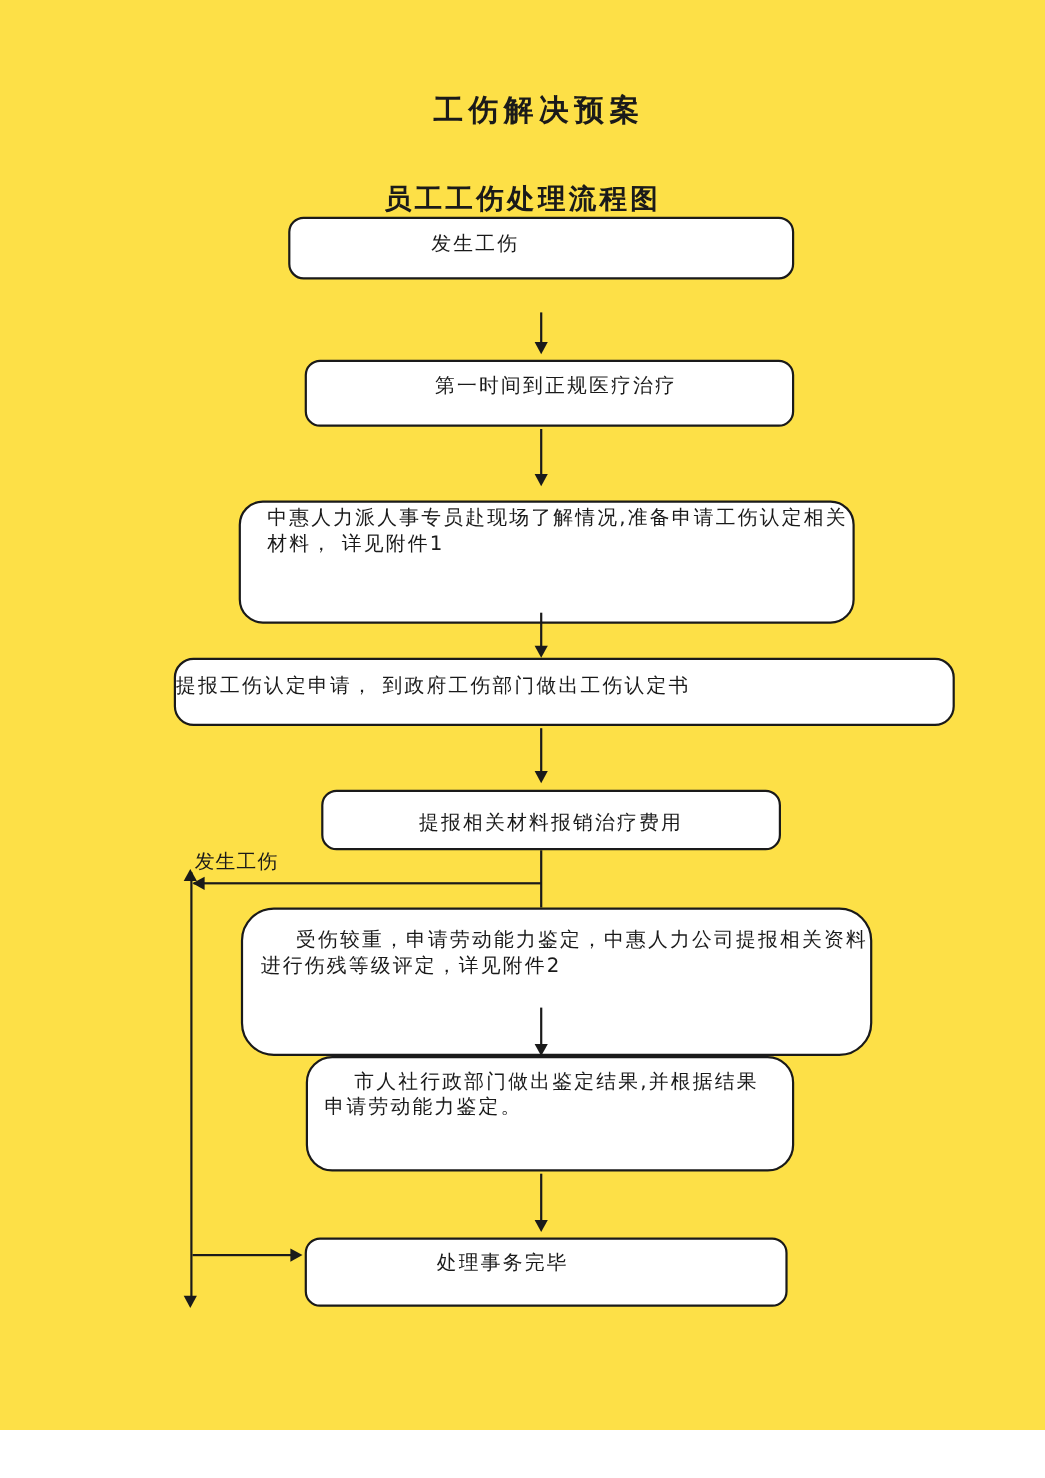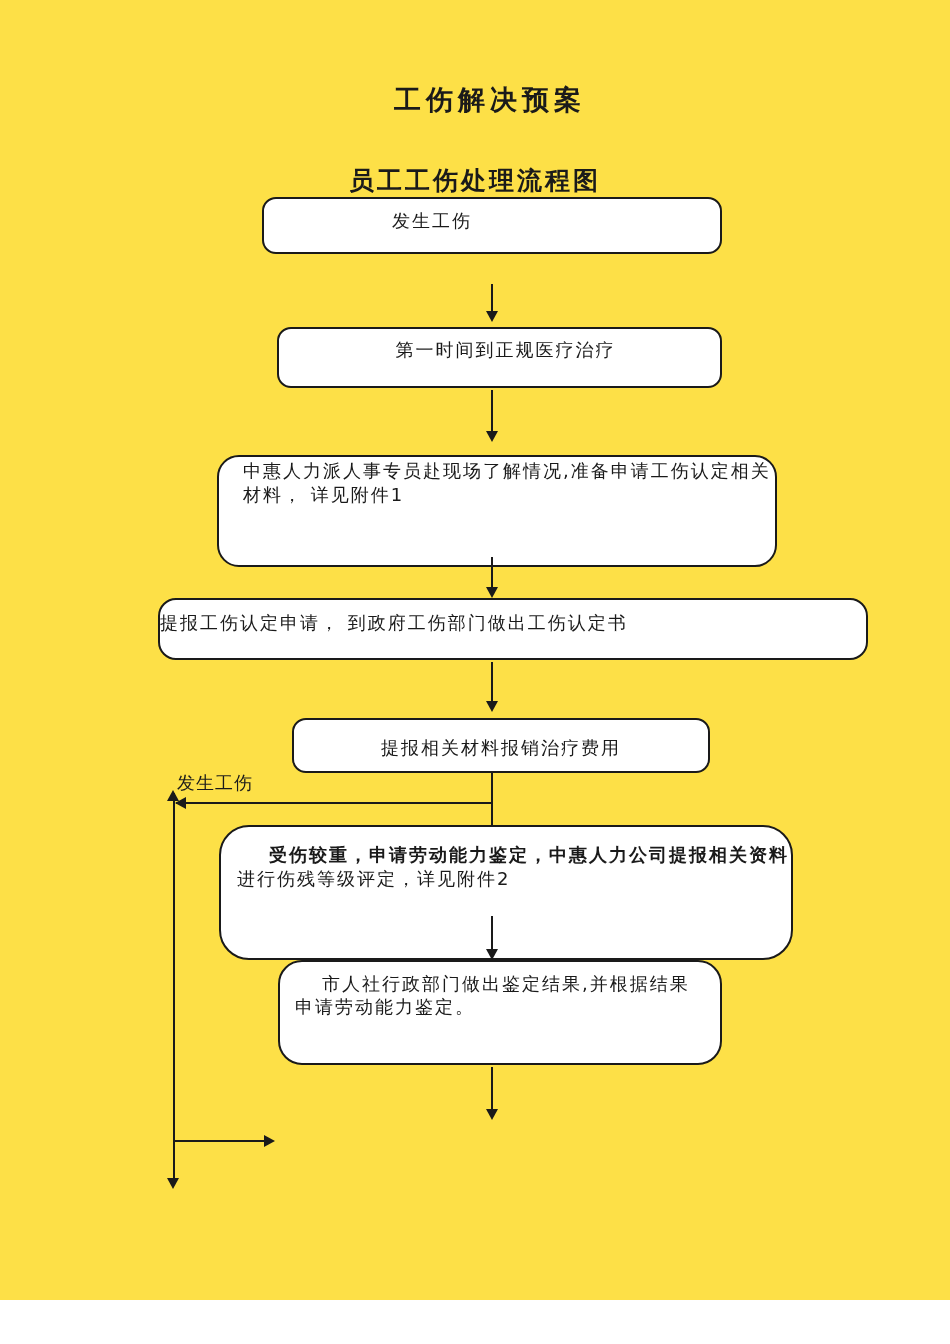--- a/index.html
+++ b/index.html
@@ -18,21 +18,21 @@
   .node{
     position:absolute;border:2px solid #1a1a1a;background:#ffffff;
     box-sizing:border-box;font-size:18px;letter-spacing:2px;white-space:nowrap;
   }
   .b1{left:262px;top:197px;width:460px;height:57px;border-radius:14px;padding:10px 0 0 128px;}
   .b2{left:277px;top:327px;width:445px;height:61px;border-radius:14px;padding-top:9px;text-align:center;padding-left:12px;}
   .b3{left:217px;top:455px;width:560px;height:112px;border-radius:22px;padding:2px 0 0 24px;line-height:24px;}
   .b4{left:158px;top:598px;width:710px;height:62px;border-radius:18px;padding-top:11px;}
   .b5{left:292px;top:718px;width:418px;height:55px;border-radius:14px;padding-top:16px;text-align:center;}
   .b6{left:219px;top:825px;width:574px;height:135px;border-radius:30px;padding:16px 0 0 16px;line-height:24px;}
-  .b6 .l1{text-indent:32px;font-weight:bold;}
+  .b6 .l1{text-indent:32px;}
   .b7{left:278px;top:960px;width:444px;height:105px;border-radius:24px;padding:10px 0 0 15px;line-height:23px;z-index:2;}
   .b7 .l1{text-indent:27px;}
   .b8{left:277px;top:1125px;width:439px;height:63px;border-radius:14px;padding:9px 0 0 118px;}
   .line{position:absolute;background:#1a1a1a;}
   .varrow{position:absolute;width:12px;}
   .varrow .shaft{position:absolute;left:5px;top:0;bottom:10px;width:2px;background:#1a1a1a;}
   .ah{position:absolute;width:0;height:0;}
   .ah-down{left:0;bottom:0;border-left:6px solid transparent;border-right:6px solid transparent;border-top:11px solid #1a1a1a;}
   .ah-up{border-left:6px solid transparent;border-right:6px solid transparent;border-bottom:11px solid #1a1a1a;}
   .ah-left{border-top:6px solid transparent;border-bottom:6px solid transparent;border-right:11px solid #1a1a1a;}
@@ -115,14 +115,17 @@
   <div class="node b7">
     <div class="l1">市人社行政部门做出鉴定结果,并根据结果</div>
     <div class="l2">申请劳动能力鉴定。</div>
   </div>
 
   <div class="varrow" style="left:486px;top:1067px;height:53px;">
     <div class="shaft"></div>
     <div class="ah ah-down"></div>
   </div>
 
+  <div class="node b8">
+    <div>处理事务完毕</div>
+  </div>
 
 </div>
 
 </body></html>

